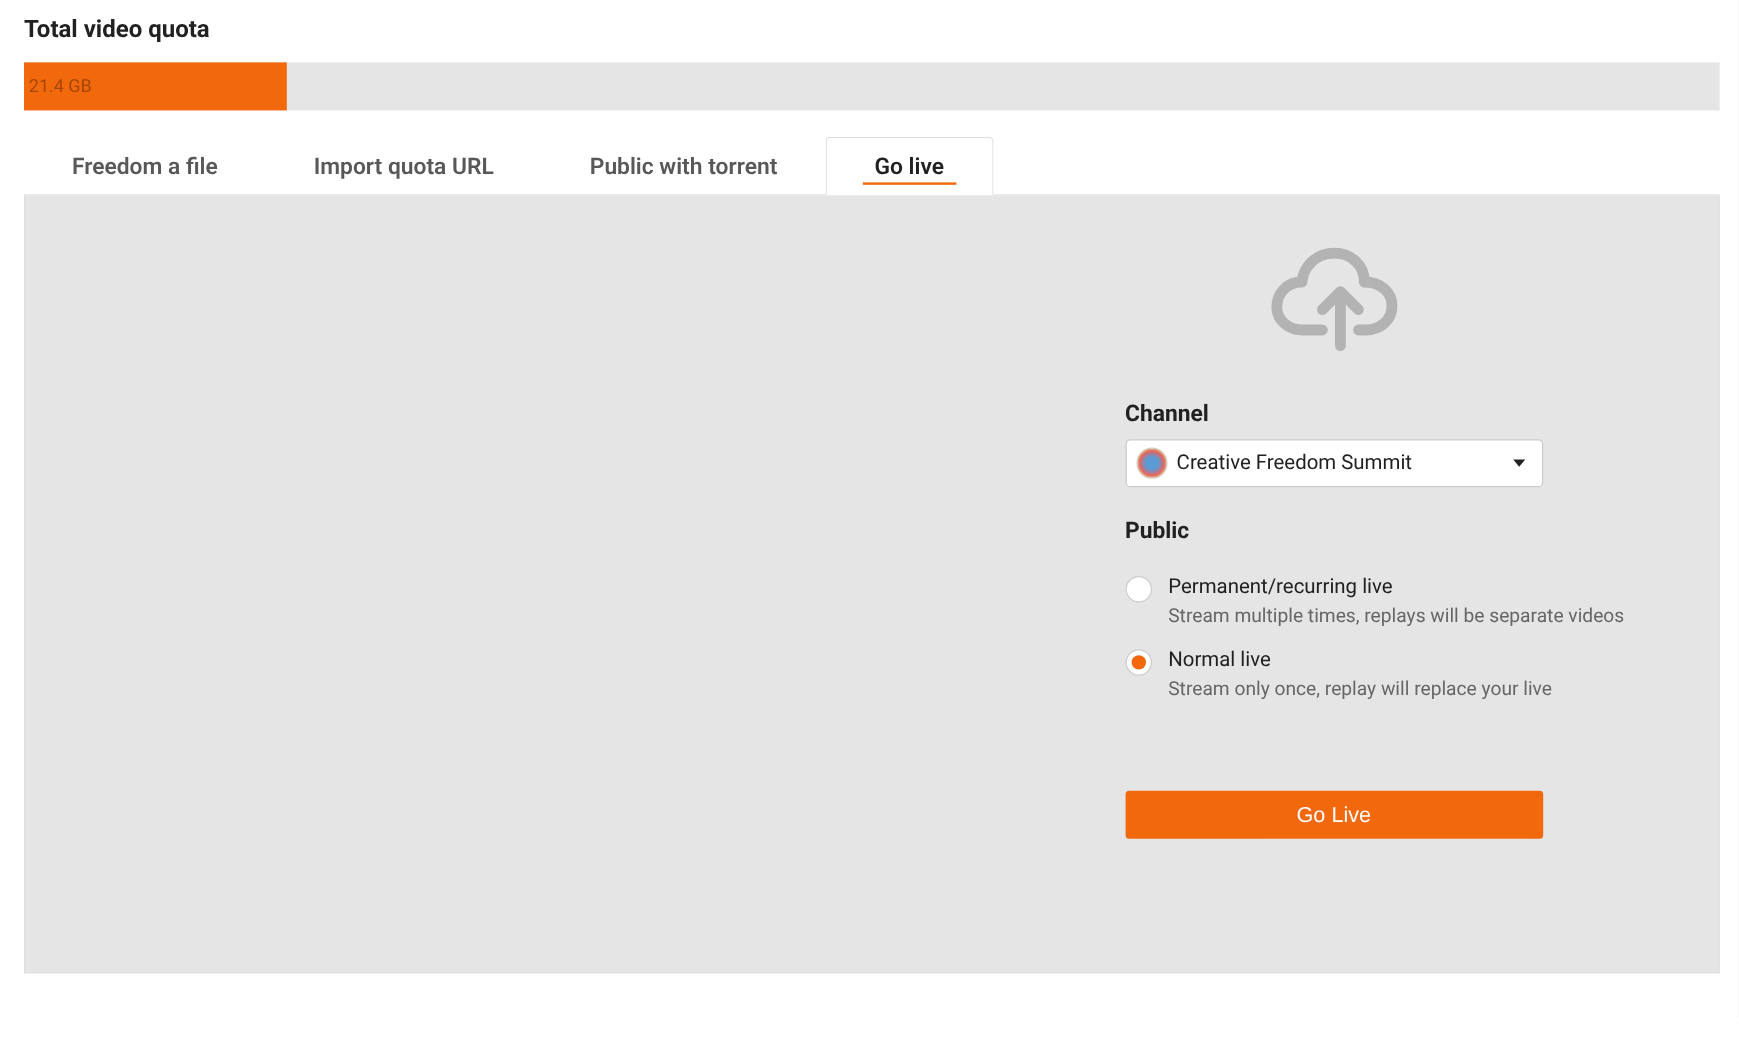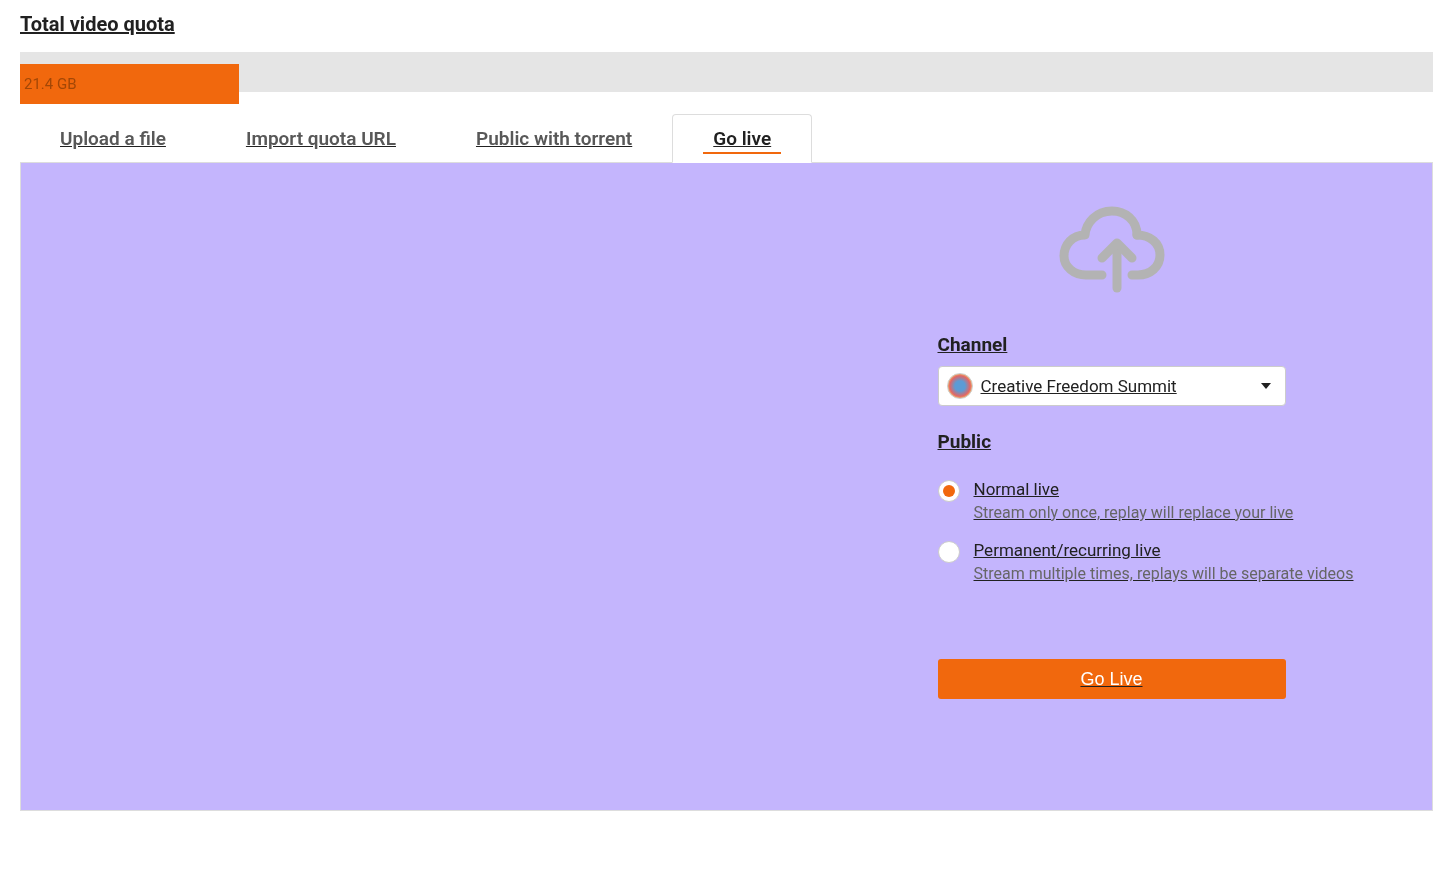--- a/index.html
+++ b/index.html
@@ -4,38 +4,38 @@
 <style>
   * { box-sizing: border-box; margin: 0; padding: 0; }
   body {
     font-family: -apple-system, BlinkMacSystemFont, "Segoe UI", Roboto, Helvetica, Arial, sans-serif;
     background: #fff;
     color: #212121;
     width: 1449px;
     height: 878px;
     overflow: hidden;
   }
-  .container { padding: 12px 16px 0 20px; text-decoration: underline; }
+  .container { padding: 12px 16px 0 20px; }
   .quota-title {
     font-size: 20px;
     font-weight: 700;
     color: #212121;
     margin-bottom: 16px;
   }
   .quota-bar {
     height: 40px;
     width: 100%;
     background: #e5e5e5;
     position: relative;
   }
   .quota-fill {
     height: 100%;
     background: #f1680d;
     position: absolute;
-    left: 0; top: 12px;
+    left: 0; top: 0;
     display: flex;
     align-items: center;
     padding-left: 4px;
   }
   .quota-text {
     font-size: 15px;
     color: #a34706;
     font-weight: 400;
   }
   .tabs-row {
@@ -62,21 +62,21 @@
     margin-bottom: -1px;
   }
   .tab.active::after {
     content: "";
     position: absolute;
     left: 30px; right: 30px; bottom: 8px;
     height: 2px;
     background: #f1680d;
   }
   .panel {
-    background: #c4b5fd;
+    background: #e5e5e5;
     border: 1px solid #ddd;
     border-top: none;
     min-height: 648px;
     position: relative;
     padding: 30px;
     display: flex;
     justify-content: center;
   }
   .form-area {
     width: 348px;
@@ -184,21 +184,21 @@
 
 <div class="container">
   <div class="quota-title">Total video quota</div>
   <div class="quota-bar">
     <div class="quota-fill" style="width:15.5%">
       <span class="quota-text">21.4 GB</span>
     </div>
   </div>
 
   <div class="tabs-row">
-    <div class="tab">Upload a file</div>
+    <div class="tab">Freedom a file</div>
     <div class="tab">Import quota URL</div>
     <div class="tab">Public with torrent</div>
     <div class="tab active">Go live</div>
   </div>
 
   <div class="panel">
     <div class="form-area">
 
       <div class="cloud-wrap">
         <svg width="120" height="100" viewBox="0 0 120 100">
@@ -215,31 +215,31 @@
           <div class="avatar"></div>
           <span class="select-text">Creative Freedom Summit</span>
         </div>
         <div class="caret"></div>
       </div>
 
       <div class="label">Public</div>
 
       <div class="radio-group">
         <div class="radio-row">
+          <div class="radio"></div>
+          <div class="radio-labels">
+            <span class="radio-title">Permanent/recurring live</span>
+            <span class="radio-desc">Stream multiple times, replays will be separate videos</span>
+          </div>
+        </div>
+        <div class="radio-row">
           <div class="radio selected"></div>
           <div class="radio-labels">
             <span class="radio-title">Normal live</span>
             <span class="radio-desc">Stream only once, replay will replace your live</span>
           </div>
         </div>
-        <div class="radio-row">
-          <div class="radio"></div>
-          <div class="radio-labels">
-            <span class="radio-title">Permanent/recurring live</span>
-            <span class="radio-desc">Stream multiple times, replays will be separate videos</span>
-          </div>
-        </div>
       </div>
 
       <button class="go-live-btn">Go Live</button>
     </div>
   </div>
 </div>
 
 </body></html>

